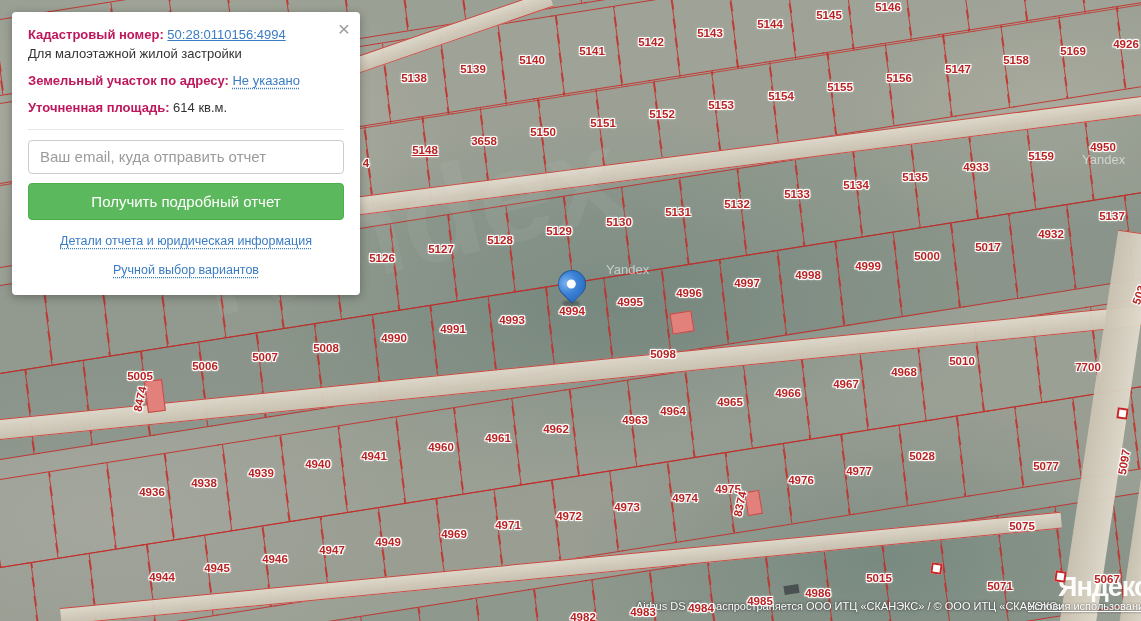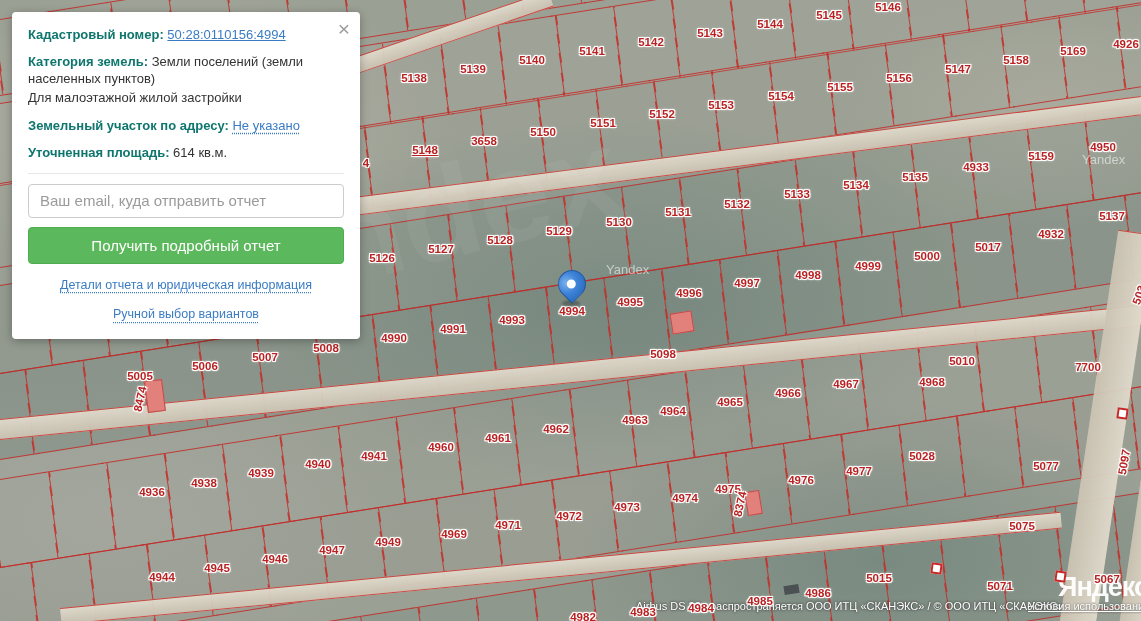--- a/index.html
+++ b/index.html
@@ -59,21 +59,21 @@
   
   #pin{position:absolute;left:558px;top:270px;width:26px;height:26px;border-radius:50% 50% 50% 0;
     transform:rotate(-45deg);background:radial-gradient(circle at 38% 32%,#7db4ee 0%,#3c82d8 45%,#2464b4 100%);
     border:1px solid rgba(22,62,122,.55);z-index:60;}
   #pin::after{content:'';position:absolute;left:8px;top:8px;width:9px;height:9px;border-radius:50%;background:#fff;}
   #pin-shadow{position:absolute;left:562px;top:300px;width:18px;height:7px;border-radius:50%;background:rgba(0,0,0,.25);filter:blur(1px);z-index:59;}
   
   #card{position:absolute;left:12px;top:12px;width:348px;box-sizing:border-box;background:#fff;border-radius:4px;
     box-shadow:0 2px 10px rgba(0,0,0,.3);padding:14px 16px 16px 16px;z-index:100;font-size:13px;color:#333;line-height:1.32;}
   #card p{margin:0 0 10px 0;}
-  #card b{color:#0f766e;}
+  #card b{color:#be185d;}
   #card .usage{margin-top:-8px;}
   .lnk{color:#3a7cc4;cursor:pointer;}
   .lnk.solid{text-decoration:underline;}
   .lnk.dotted{text-decoration:underline dotted;text-underline-offset:3px;}
   #close-x{position:absolute;right:10px;top:6px;font-size:21px;color:#9b9b9b;cursor:pointer;line-height:1;}
   #card hr{border:none;border-top:1px solid #e7e7e7;margin:12px 0 10px 0;}
   #email{width:100%;box-sizing:border-box;height:34px;border:1px solid #ccc;border-radius:4px;padding:0 11px;
     font-size:15px;color:#333;font-family:"Liberation Sans",sans-serif;outline:none;}
   #email::placeholder{color:#9b9b9b;}
   #report-btn{width:100%;box-sizing:border-box;height:37px;margin-top:9px;background:#5cb85c;border:1px solid #4cae4c;
@@ -179,21 +179,21 @@
       <span class="plabel" style="left: 318px; top: 464px; transform: translate(-50%, -50%);">4940</span>
       <span class="plabel" style="left: 374px; top: 456px; transform: translate(-50%, -50%); text-align: center;">4941</span>
       <span class="plabel" style="left: 441px; top: 447px; transform: translate(-50%, -50%);">4960</span>
       <span class="plabel" style="left: 498px; top: 438px; transform: translate(-50%, -50%);">4961</span>
       <span class="plabel" style="left: 556px; top: 429px; transform: translate(-50%, -50%);">4962</span>
       <span class="plabel" style="left: 613px; top: 420px; transform: translate(-50%, -50%); padding-left: 44px;">4963</span>
       <span class="plabel" style="left: 673px; top: 411px; transform: translate(-50%, -50%);">4964</span>
       <span class="plabel" style="left: 730px; top: 402px; transform: translate(-50%, -50%);">4965</span>
       <span class="plabel" style="left: 788px; top: 393px; transform: translate(-50%, -50%);">4966</span>
       <span class="plabel" style="left: 846px; top: 384px; transform: translate(-50%, -50%);">4967</span>
-      <span class="plabel" style="left: 904px; top: 382px; transform: translate(-50%, -50%); margin-left: 28px;">4968</span>
+      <span class="plabel" style="left: 904px; top: 372px; transform: translate(-50%, -50%);">4968</span>
       <span class="plabel" style="left: 962px; top: 361px; transform: translate(-50%, -50%);">5010</span>
       <span class="plabel" style="left: 1088px; top: 367px; transform: translate(-50%, -50%);">7700</span>
       <span class="plabel" style="left: 162px; top: 577px; transform: translate(-50%, -50%);">4944</span>
       <span class="plabel" style="left: 217px; top: 568px; transform: translate(-50%, -50%);">4945</span>
       <span class="plabel" style="left: 275px; top: 559px; transform: translate(-50%, -50%);">4946</span>
       <span class="plabel" style="left: 332px; top: 550px; transform: translate(-50%, -50%);">4947</span>
       <span class="plabel" style="left: 388px; top: 542px; transform: translate(-50%, -50%);">4949</span>
       <span class="plabel" style="left: 454px; top: 534px; transform: translate(-50%, -50%);">4969</span>
       <span class="plabel" style="left: 508px; top: 525px; transform: translate(-50%, -50%);">4971</span>
       <span class="plabel" style="left: 569px; top: 516px; transform: translate(-50%, -50%);">4972</span>
@@ -223,24 +223,20 @@
   <div id="pin-shadow"></div>
   <div id="pin"></div>
 </div>
 
 <div id="card">
   <span id="close-x">×</span>
   <p>
     <b>Кадастровый номер:</b>
     <a class="lnk solid">50:28:0110156:4994</a>
   </p>
-  <p>
-    <b>Категория земель:</b>
-    <span>Земли поселений (земли населенных пунктов)</span>
-  </p>
   <p class="usage">Для малоэтажной жилой застройки</p>
   <p>
     <b>Земельный участок по адресу:</b>
     <a class="lnk dotted">Не указано</a>
   </p>
   <p>
     <b>Уточненная площадь:</b>
     <span>614 кв.м.</span>
   </p>
   <hr>

